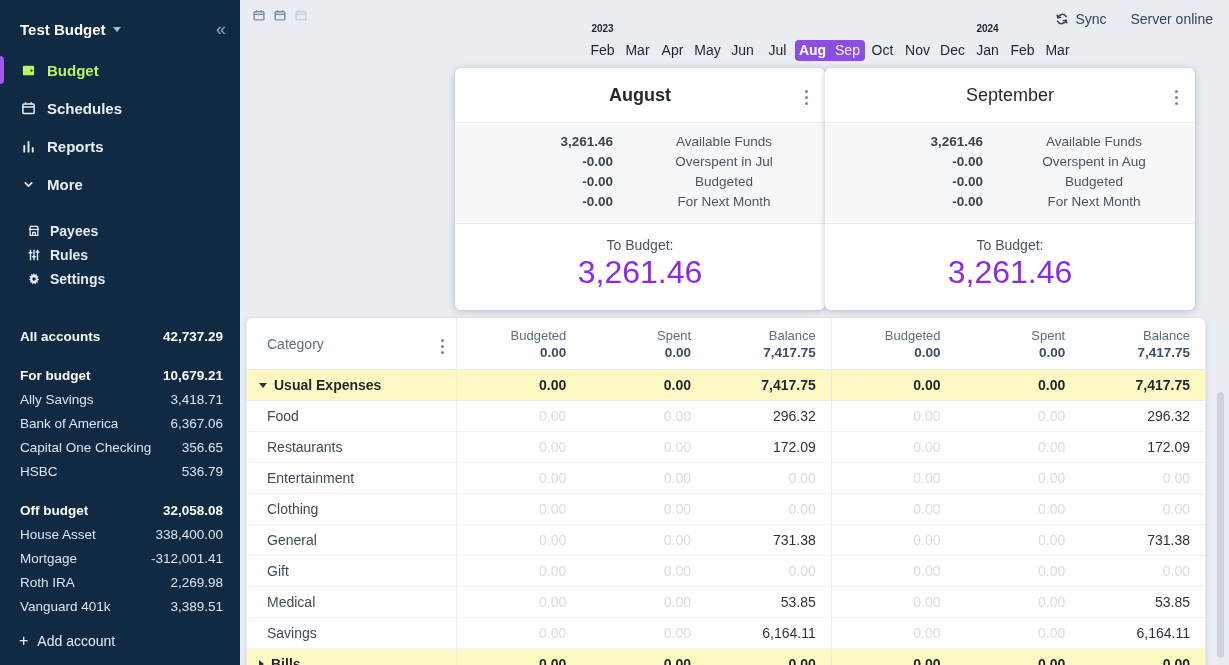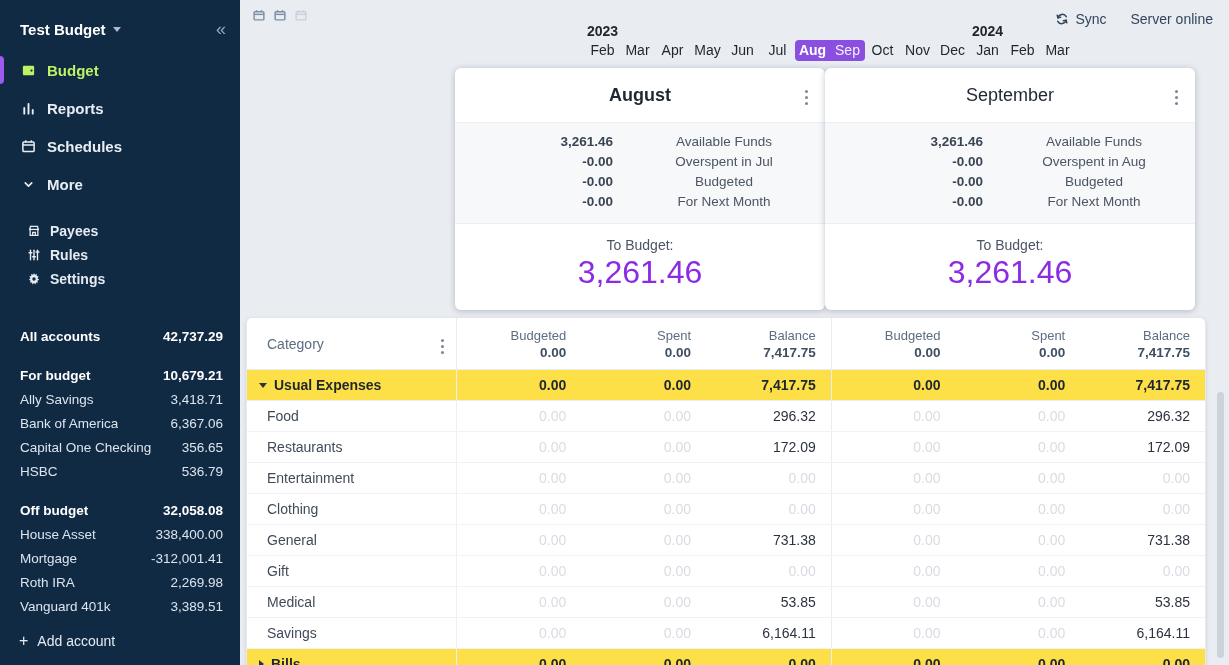--- a/index.html
+++ b/index.html
@@ -35,21 +35,21 @@
   .cal-buttons { position:absolute; left:12px; top:9px; display:flex; gap:7px; }
   .cal-btn { color:#7E90A7; cursor:pointer; display:flex; }
   .cal-btn.dim { color:#C7D1DE; }
 
   .sync-cluster { position:absolute; right:16px; top:11px; display:flex; align-items:center; gap:24px; font-size:14px; color:#32455E; }
   .sync { display:flex; align-items:center; gap:6px; cursor:pointer; }
   .server { cursor:pointer; }
 
   .month-strip { position:absolute; left:345px; top:23px; width:490px; }
   .years-row { position:relative; height:17px; }
-  .year { position:absolute; width:35px; text-align:center; font-size:14px; font-weight:700; color:#1F252D; }
+  .year { position:absolute; width:35px; text-align:center; font-size:10px; font-weight:700; color:#1F252D; }
   .months-row { display:flex; height:21px; }
   .month { width:35px; text-align:center; font-size:14px; font-weight:500; color:#1F252D; line-height:21px; cursor:pointer; }
   .month.sel { background:#8A4FE0; color:#FFFFFF; }
   .month.sel-first { border-radius:4px 0 0 4px; font-weight:700; }
   .month.sel-last { border-radius:0 4px 4px 0; color:rgba(255,255,255,0.92); }
 
   .cards { position:absolute; left:215px; top:68px; display:flex; }
   .card { width:370px; height:242px; background:#FFFFFF; border-radius:6px; box-shadow:0 1px 6px rgba(25,35,50,0.25); display:flex; flex-direction:column; overflow:hidden; }
   .card-head { height:54px; display:flex; align-items:center; justify-content:center; position:relative; }
   .card-title { font-size:18px; color:#1F2733; }
@@ -68,21 +68,21 @@
   
   .table { position:absolute; left:6px; top:318px; width:960px; height:356px; background:#FFFFFF; border-radius:6px 6px 0 0; overflow:hidden; border-left:1px solid #E6E9EE; border-right:1px solid #E6E9EE; box-shadow:0 1px 4px rgba(25,35,50,0.12); font-variant-numeric:tabular-nums; }
   .thead { display:flex; height:52px; border-bottom:1px solid #E9ECF0; background:#FFFFFF; }
   .th-cat { width:210px; display:flex; align-items:center; padding-left:20px; color:#5D6E82; font-size:14px; border-right:1px solid #E9ECF0; position:relative; cursor:pointer; }
   .th-cat .kebab { position:absolute; right:12px; top:19px; }
   .th-val { width:125px; padding:9px 15px 0 0; text-align:right; cursor:pointer; }
   .th-label { font-size:13px; color:#5D6E82; line-height:17px; }
   .th-total { font-size:13.5px; font-weight:700; color:#3E4E63; line-height:18px; }
   .sep { border-left:1px solid #E9ECF0; }
   .row { display:flex; height:31px; background:#FFFFFF; border-bottom:1px solid #F0F2F5; }
-  .row.group { background:#fde047; border-bottom:1px solid #E9ECF0; }
+  .row.group { background:#fef9c3; border-bottom:1px solid #E9ECF0; }
   .cell-cat { width:210px; display:flex; align-items:center; padding-left:20px; font-size:14px; color:#404B59; border-right:1px solid #EDEFF3; cursor:pointer; }
   .row.group .cell-cat { padding-left:12px; gap:7px; font-weight:700; color:#1E2630; }
   .cell-val { width:125px; display:flex; align-items:center; justify-content:flex-end; padding-right:15px; font-size:14px; color:#2B3340; cursor:pointer; }
   .row.group .cell-val { font-weight:700; color:#1E2630; }
   .cell-val.faint { color:#D8DCE2; }
   .tri-down { width:0; height:0; border-left:4px solid transparent; border-right:4px solid transparent; border-top:5px solid #2A3340; }
   .tri-right { width:0; height:0; border-top:4px solid transparent; border-bottom:4px solid transparent; border-left:5px solid #2A3340; }
 
   .scrollbar { position:absolute; right:5px; top:392px; width:7px; height:266px; background:#CDD3DB; border-radius:4px; cursor:pointer; }
 </style>
@@ -105,38 +105,38 @@
           <span class="nav-icon">
             <svg viewBox="0 0 16 16" width="15" height="15">
               <path fill="currentColor" d="M2 4.4C2 3.6 2.6 3 3.4 3h9.2c.8 0 1.4.6 1.4 1.4v7.2c0 .8-.6 1.4-1.4 1.4H3.4C2.6 13 2 12.4 2 11.6V4.4z"></path>
               <circle cx="11.2" cy="8" r="1.2" fill="#102A43"></circle>
             </svg>
           </span>
           <span>Budget</span>
         </div>
         <div class="nav-item">
           <span class="nav-icon">
-            <svg viewBox="0 0 16 16" width="15" height="15" stroke="currentColor" stroke-width="2" stroke-linecap="round">
-              <line x1="3.5" y1="13.5" x2="3.5" y2="7.5"></line>
-              <line x1="8" y1="13.5" x2="8" y2="3"></line>
-              <line x1="12.5" y1="13.5" x2="12.5" y2="9.5"></line>
-            </svg>
-          </span>
-          <span>Reports</span>
-        </div>
-        <div class="nav-item">
-          <span class="nav-icon">
             <svg viewBox="0 0 16 16" width="15" height="15" fill="none" stroke="currentColor" stroke-width="1.6">
               <rect x="2" y="3.2" width="12" height="10.2" rx="1.2"></rect>
               <line x1="2" y1="6.4" x2="14" y2="6.4"></line>
               <line x1="5" y1="1.4" x2="5" y2="3.6"></line>
               <line x1="11" y1="1.4" x2="11" y2="3.6"></line>
             </svg>
           </span>
           <span>Schedules</span>
+        </div>
+        <div class="nav-item">
+          <span class="nav-icon">
+            <svg viewBox="0 0 16 16" width="15" height="15" stroke="currentColor" stroke-width="2" stroke-linecap="round">
+              <line x1="3.5" y1="13.5" x2="3.5" y2="7.5"></line>
+              <line x1="8" y1="13.5" x2="8" y2="3"></line>
+              <line x1="12.5" y1="13.5" x2="12.5" y2="9.5"></line>
+            </svg>
+          </span>
+          <span>Reports</span>
         </div>
       </nav>
     <div class="nav-item" id="more-row" style="height:38px;">
       <span class="nav-icon" id="more-icon">
           <svg viewBox="0 0 16 16" width="13" height="13" fill="none" stroke="currentColor" stroke-width="2" stroke-linecap="round" stroke-linejoin="round">
             <polyline points="4,6 8,10 12,6"></polyline>
           </svg>
         </span>
       <span>More</span>
     </div>

